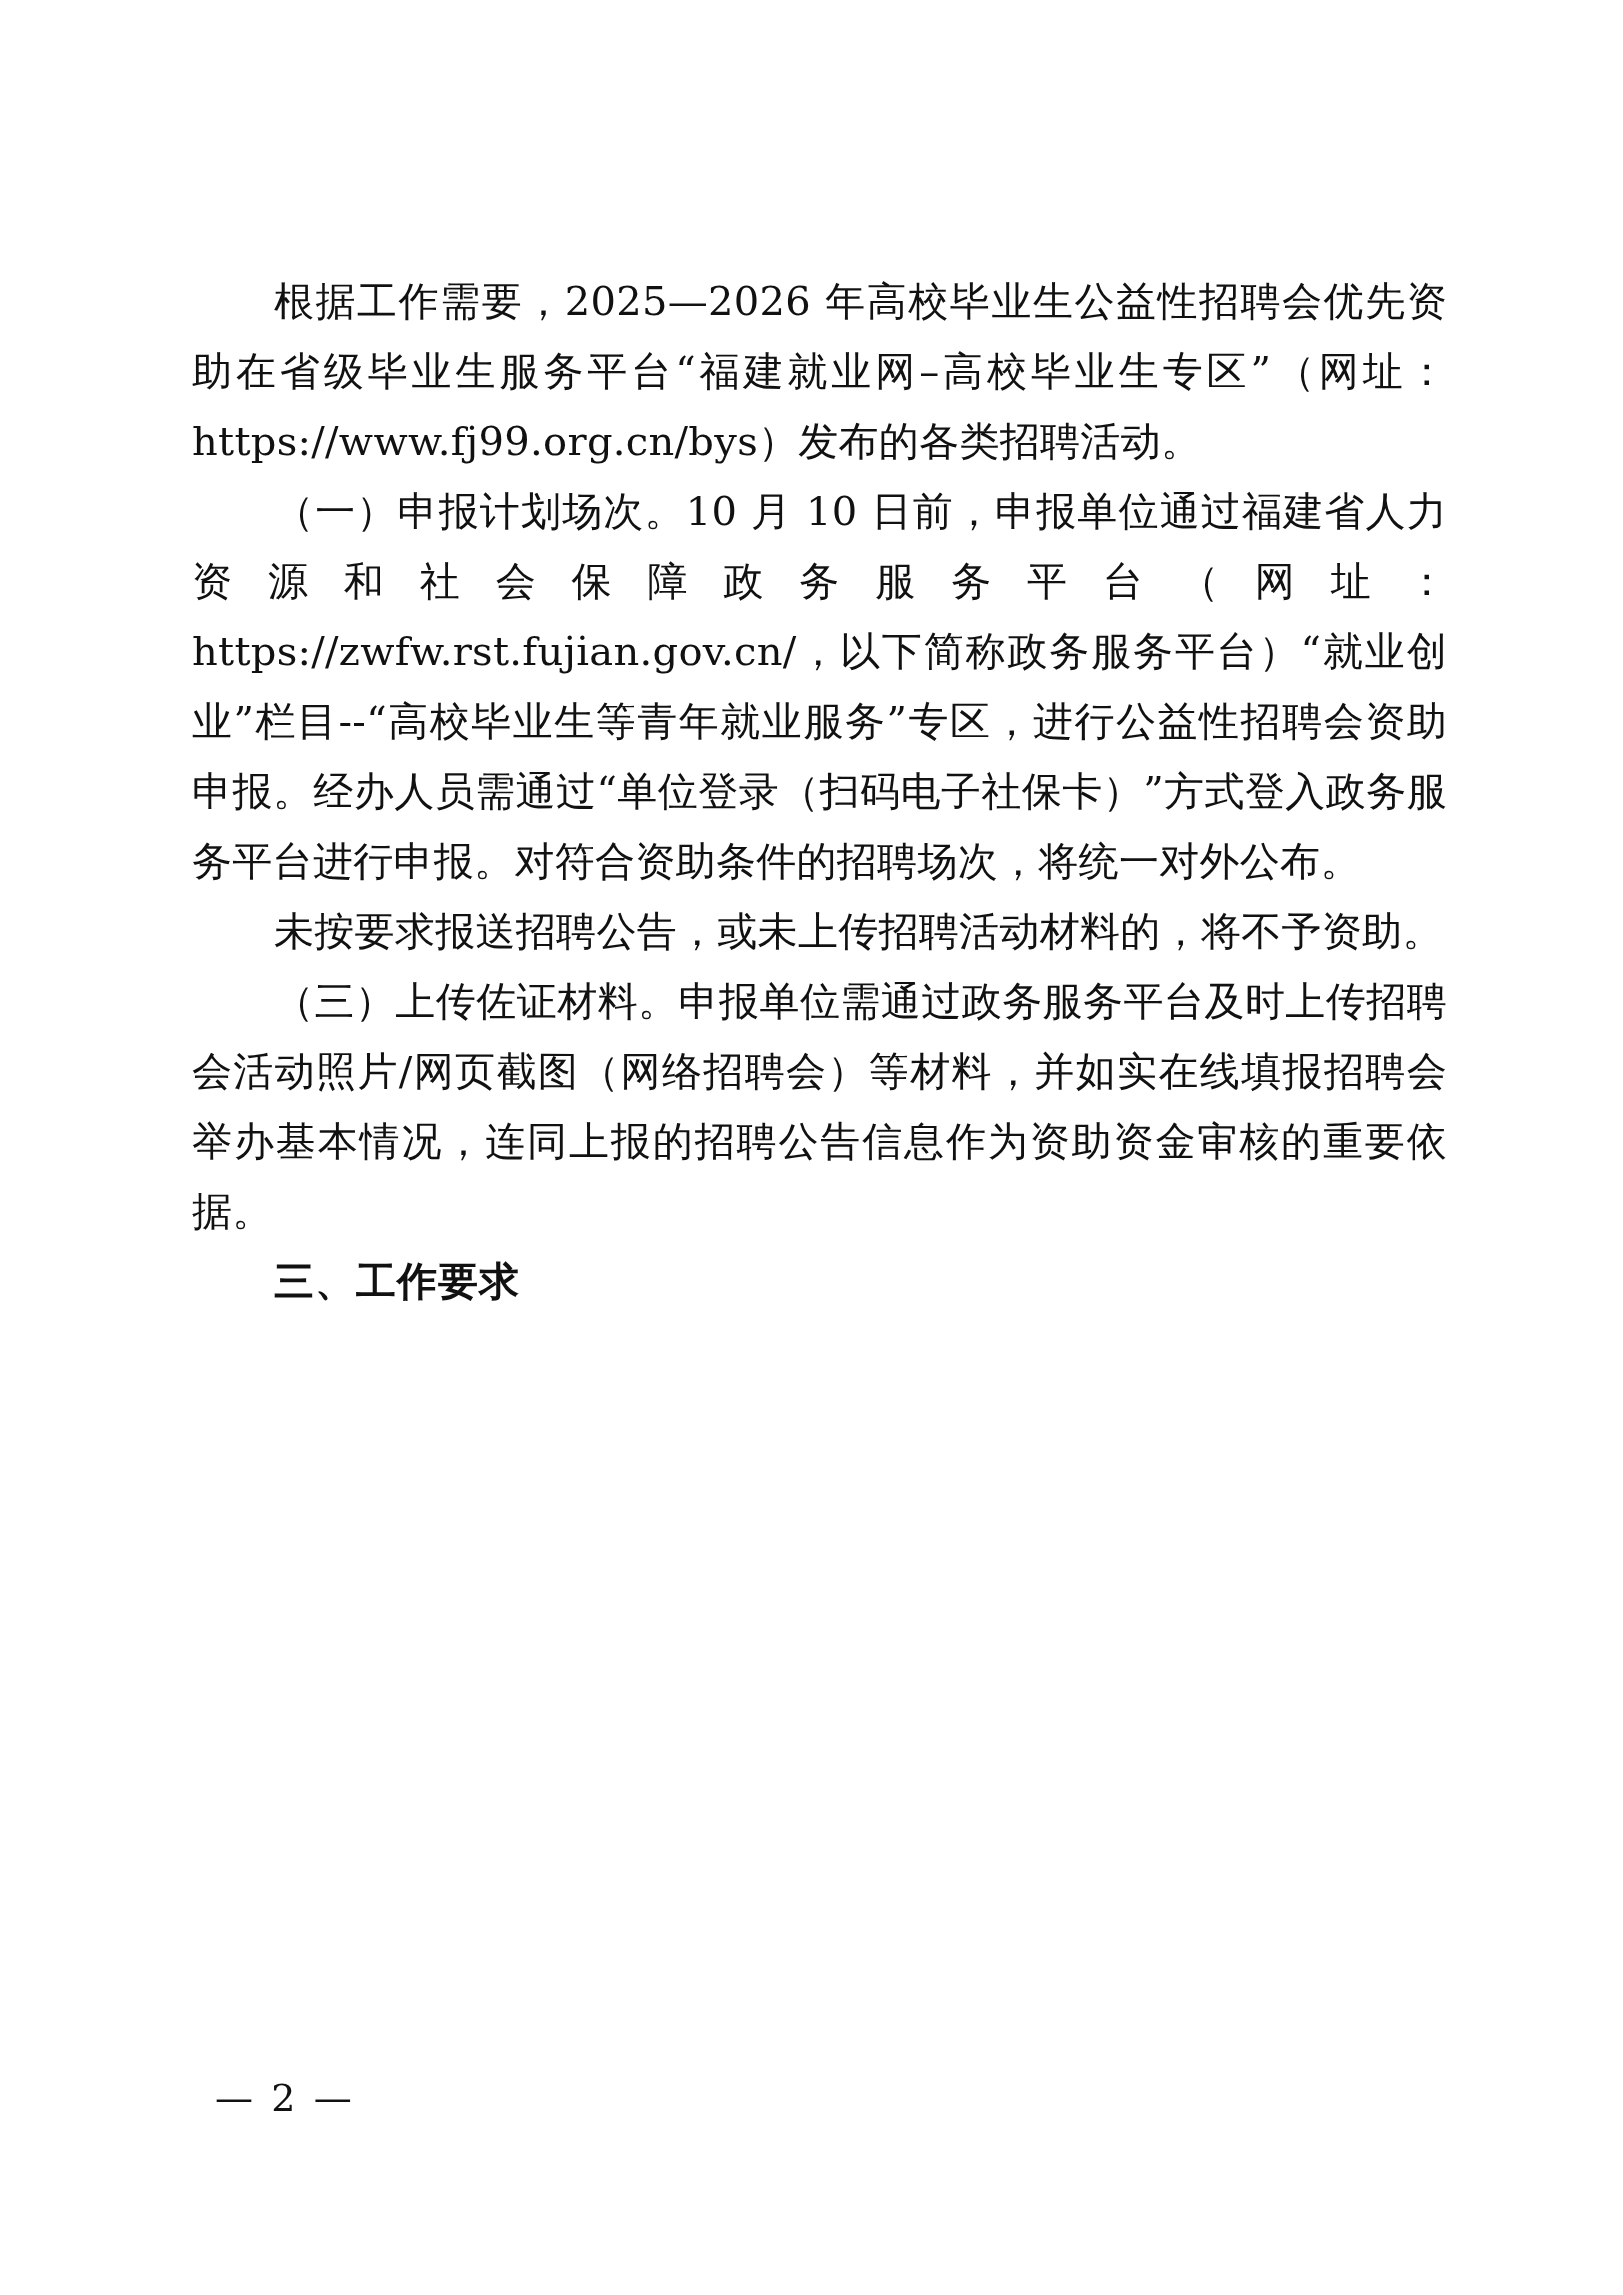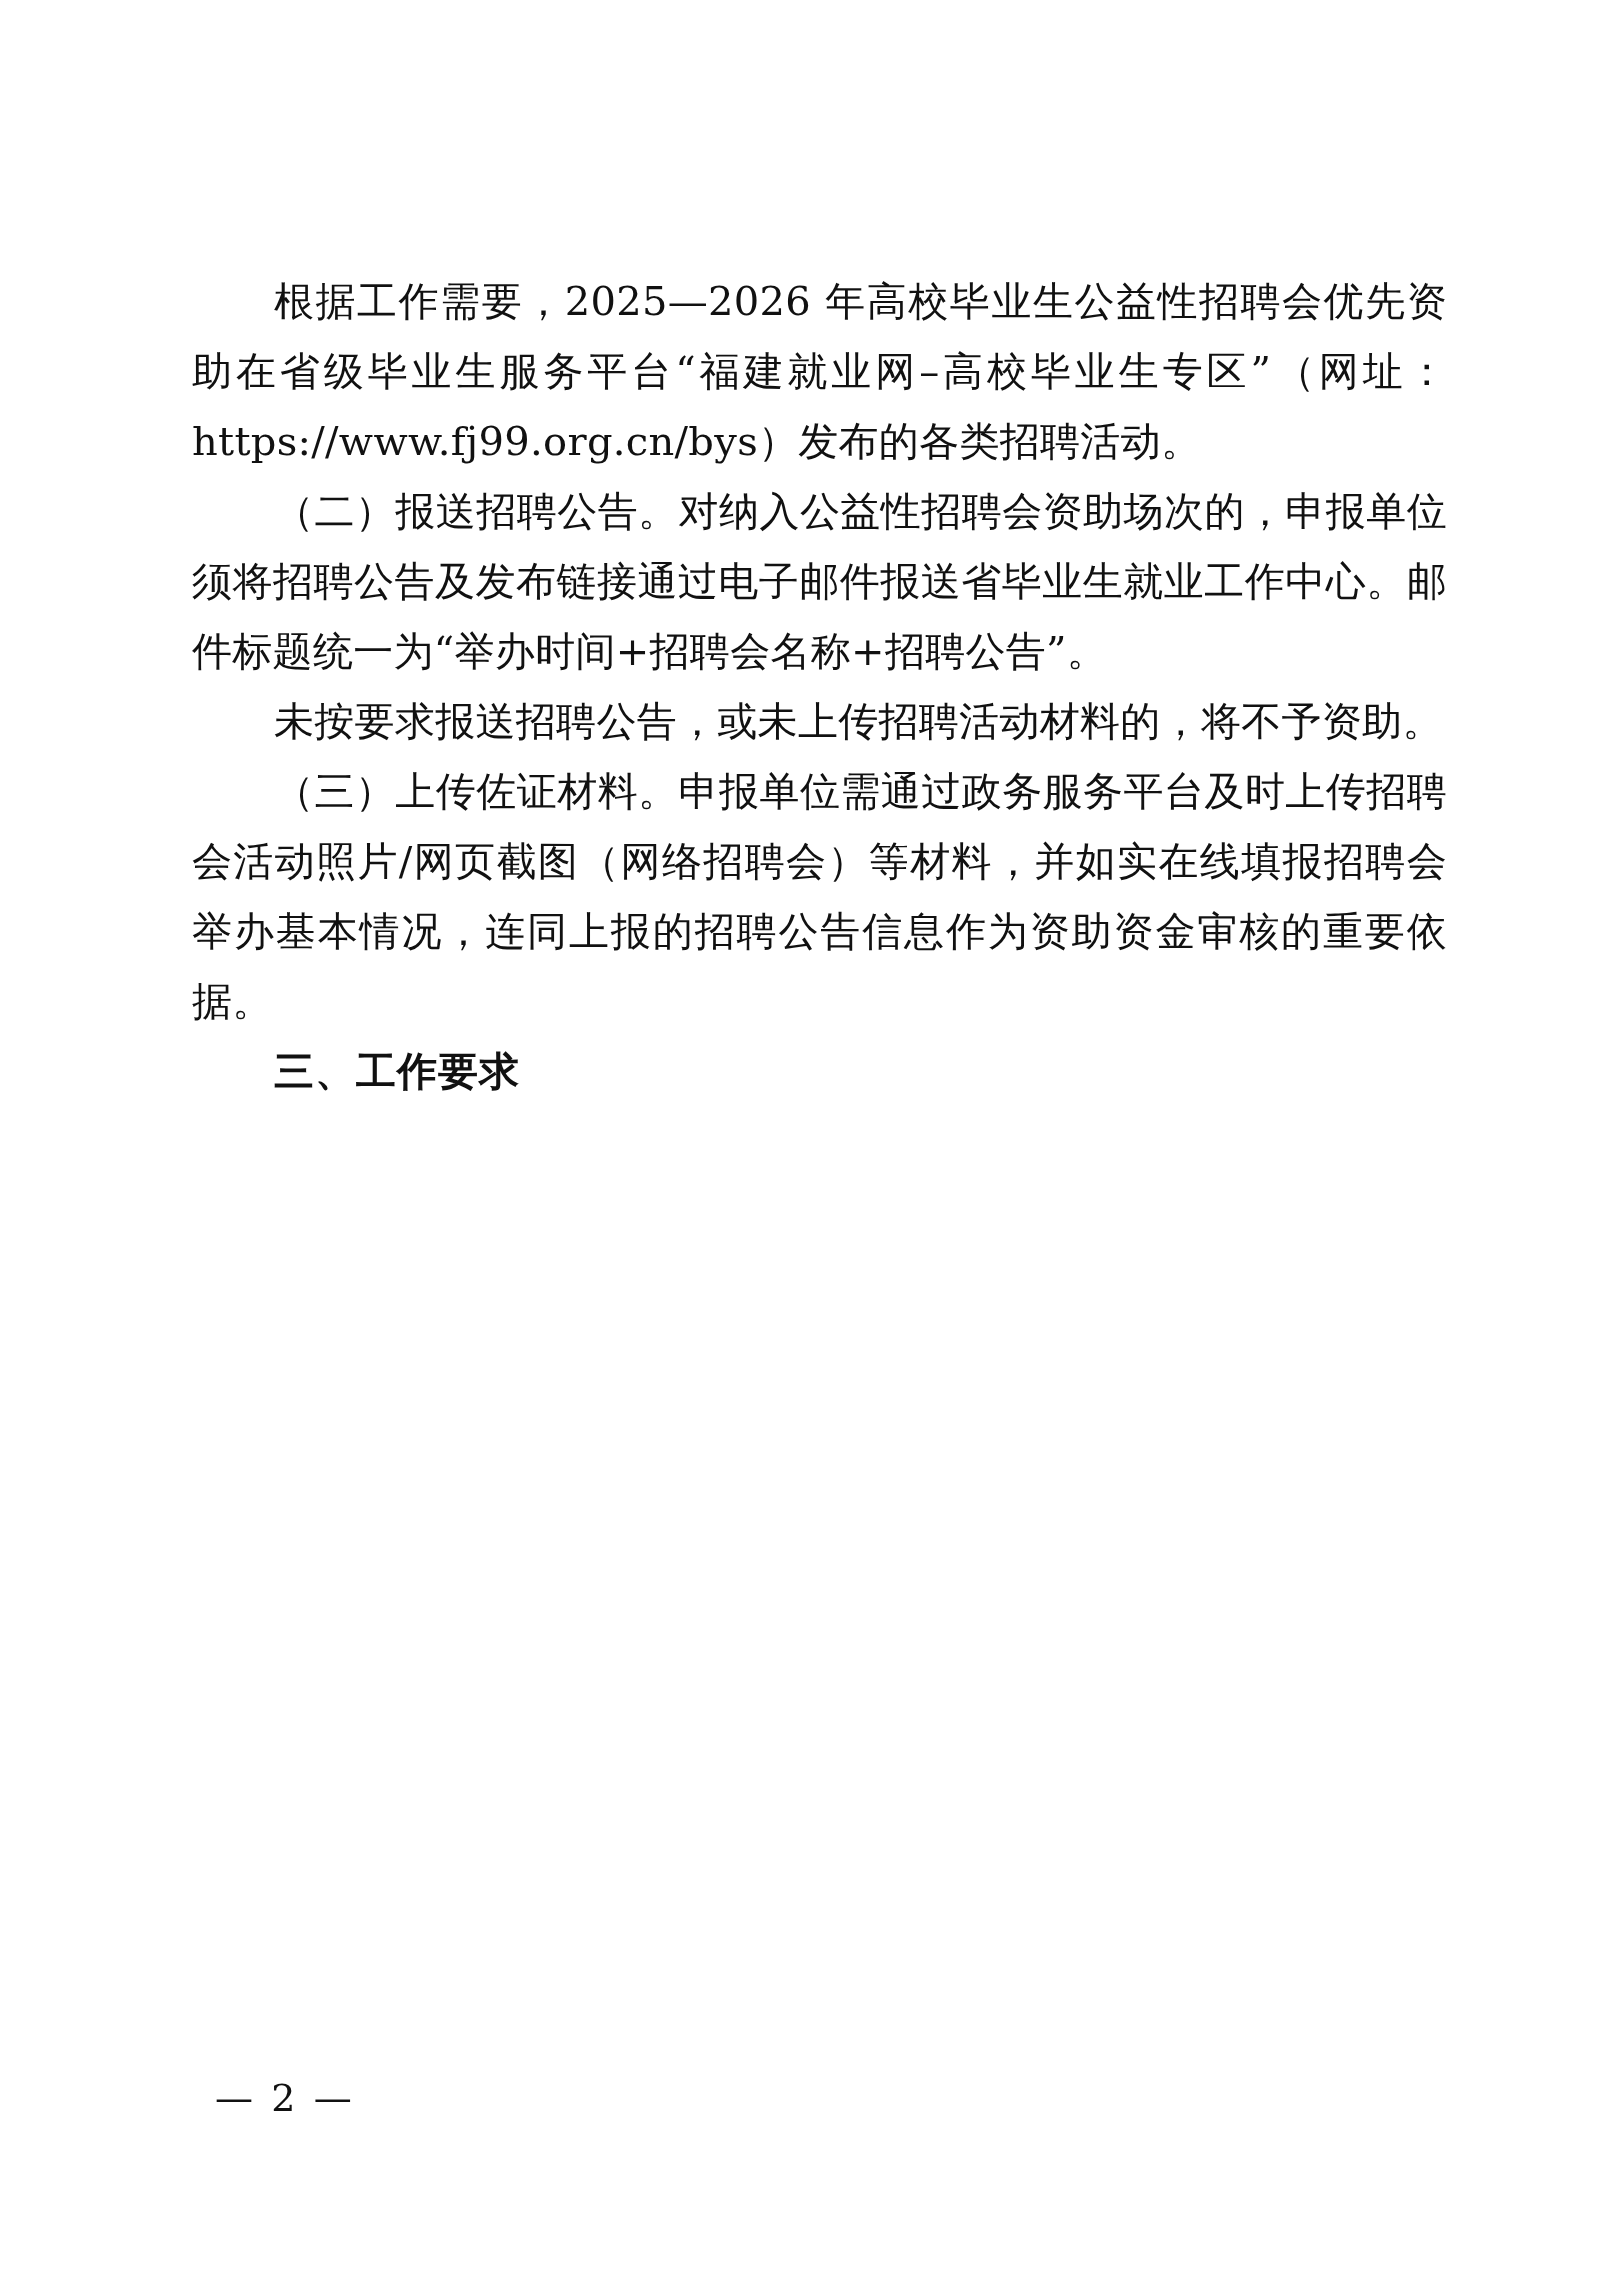--- a/index.html
+++ b/index.html
@@ -60,22 +60,22 @@
 </style>
 </head>
 <body>
 
 <div class="page">
   <div class="doc-body">
 
     <p class="para">根据工作需要，2025—2026 年高校毕业生公益性招聘会优先资助在省级毕业生服务平台“福建就业网–高校毕业生专区”（网址：https://www.fj99.org.cn/bys）发布的各类招聘活动。</p>
 
 
+    <p class="para">（一）申报计划场次。10 月 10 日前，申报单位通过福建省人力资源和社会保障政务服务平台（网址：https://zwfw.rst.fujian.gov.cn/，以下简称政务服务平台）“就业创业”栏目--“高校毕业生等青年就业服务”专区，进行公益性招聘会资助申报。经办人员需通过“单位登录（扫码电子社保卡）”方式登入政务服务平台进行申报。对符合资助条件的招聘场次，将统一对外公布。</p>
 
-    <p class="para">（二）报送招聘公告。对纳入公益性招聘会资助场次的，申报单位须将招聘公告及发布链接通过电子邮件报送省毕业生就业工作中心。邮件标题统一为“举办时间+招聘会名称+招聘公告”。</p>
 
     <p class="para">未按要求报送招聘公告，或未上传招聘活动材料的，将不予资助。</p>
 
     <p class="para">（三）上传佐证材料。申报单位需通过政务服务平台及时上传招聘会活动照片/网页截图（网络招聘会）等材料，并如实在线填报招聘会举办基本情况，连同上报的招聘公告信息作为资助资金审核的重要依据。</p>
 
     <p class="heading">三、工作要求</p>
 
 
   </div>
 </div>

